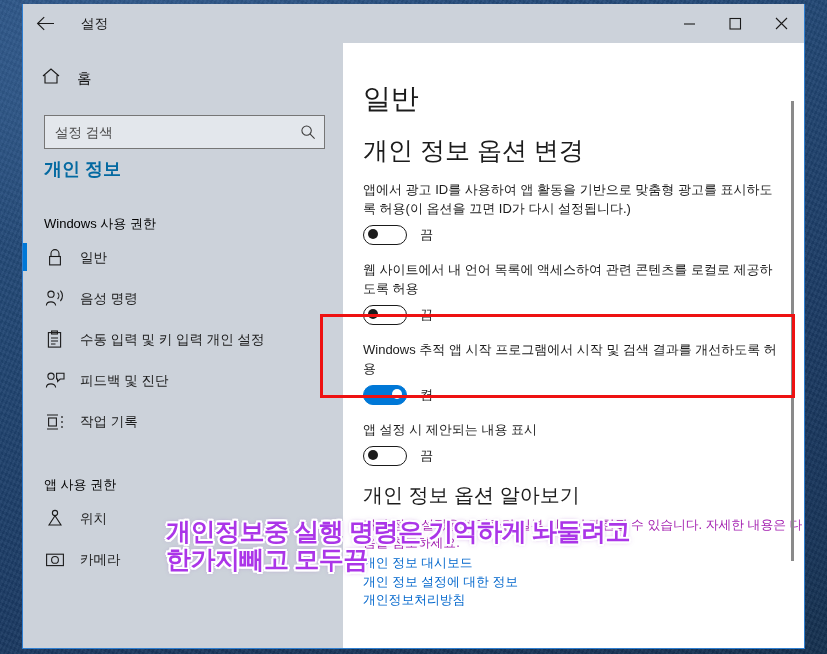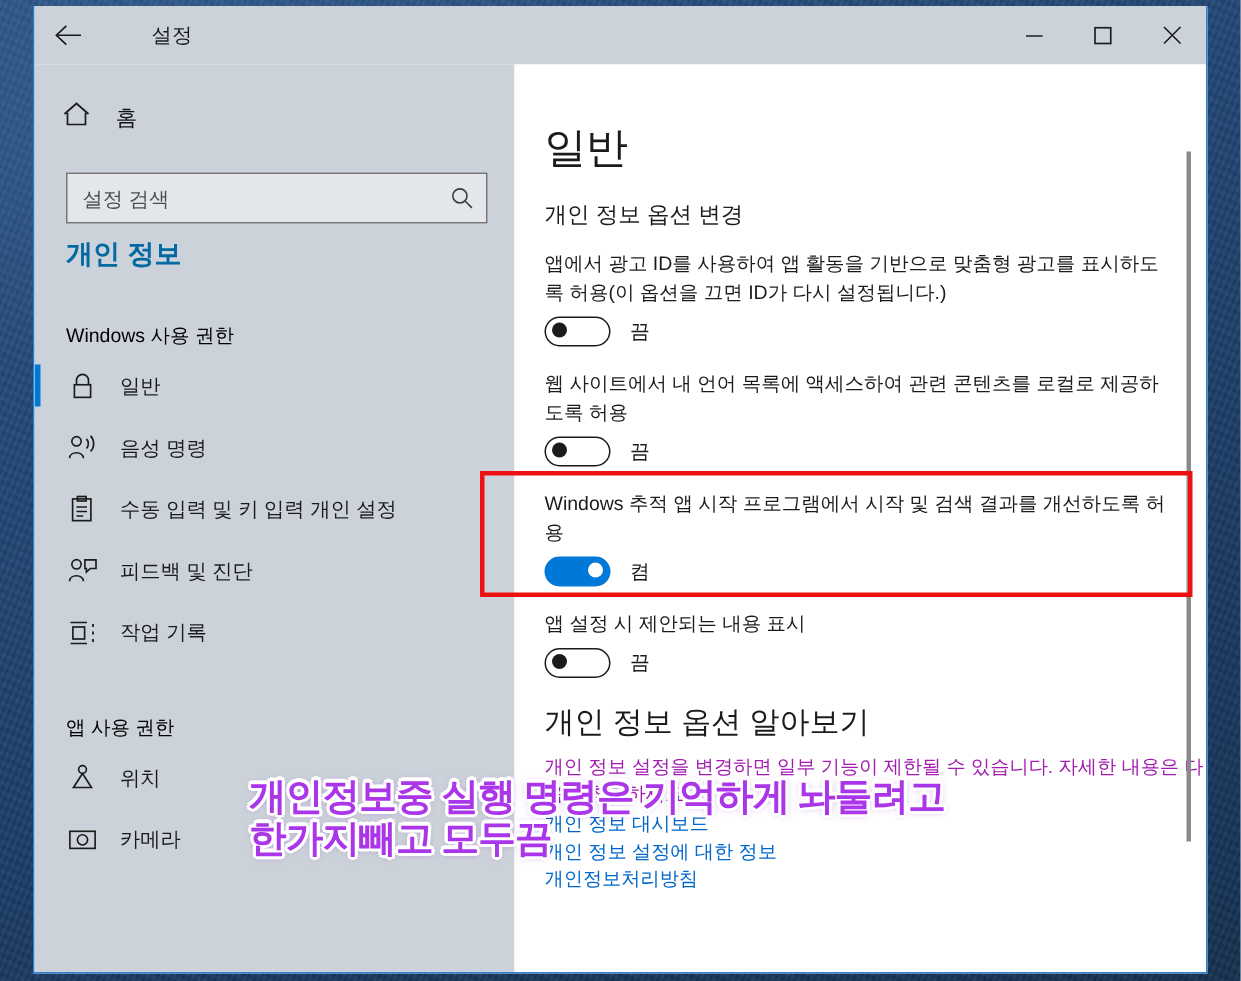--- a/index.html
+++ b/index.html
@@ -39,21 +39,20 @@
   }
 
   
   .titlebar {
     height: 39px;
     background: #ccd2da;
     display: flex;
     align-items: center;
     flex: 0 0 39px;
     position: relative;
-    gap: 20px;
   }
   .tb-back {
     width: 44px; height: 39px;
     display: flex; align-items: center; justify-content: center;
     font-size: 17px; color: #1b1b1b; font-weight: 400;
     cursor: default;
   }
   .tb-title {
     font-size: 13.5px;
     color: #1b1b1b;
@@ -147,21 +146,21 @@
     min-width: 0;
   }
   .h1 {
     font-size: 28px;
     font-weight: 400;
     color: #1b1b1b;
     margin-bottom: 16px;
     letter-spacing: -.3px;
   }
   .h2 {
-    font-size: 15px;
+    font-size: 25px;
     font-weight: 400;
     color: #1b1b1b;
     margin-bottom: 13px;
   }
   .opt { margin-bottom: 8px; }
   .opt-text {
     font-size: 13px;
     line-height: 19px;
     color: #1b1b1b;
     max-width: 420px;

